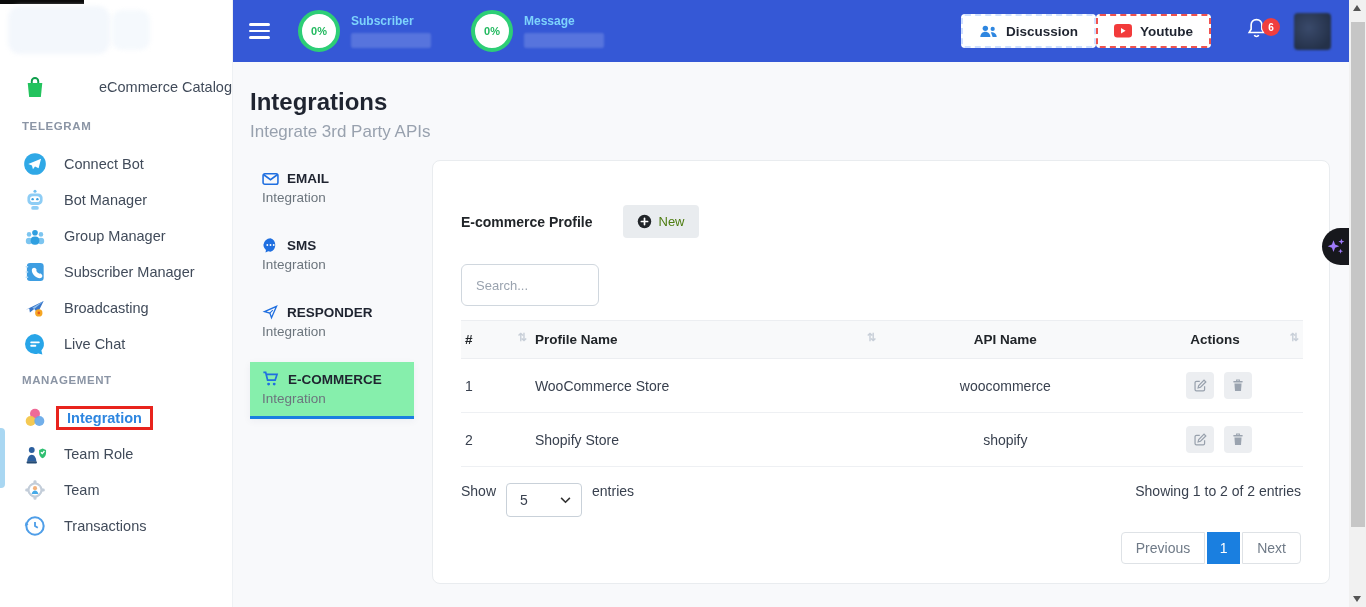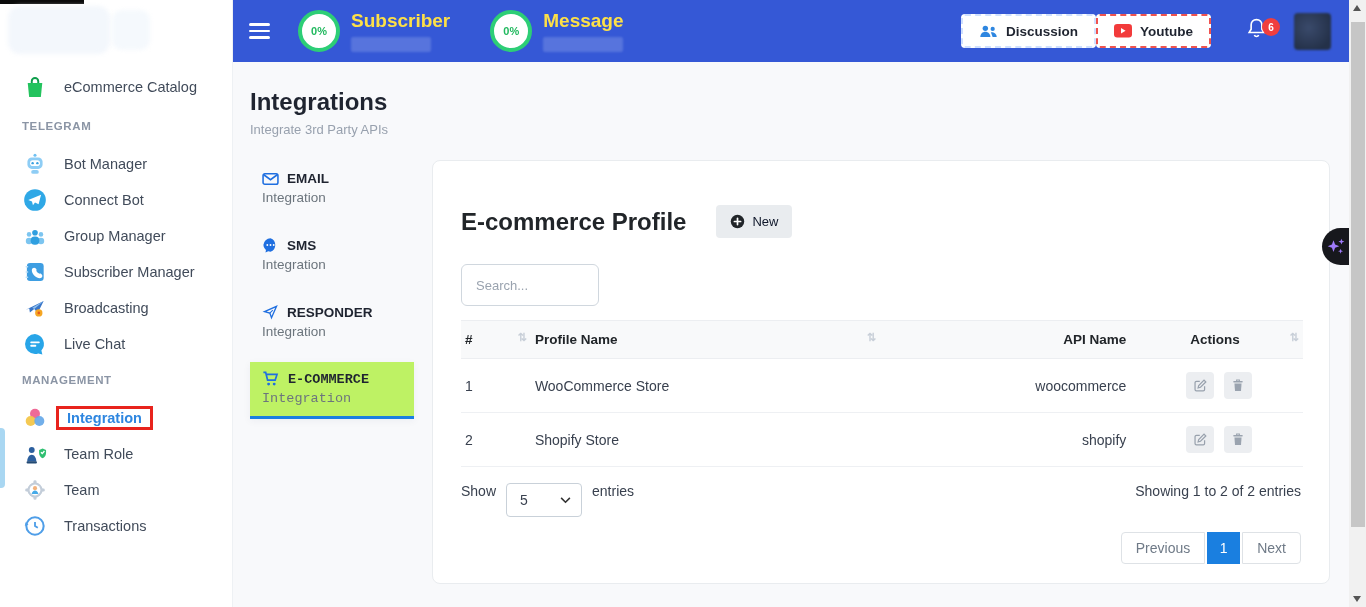--- a/index.html
+++ b/index.html
@@ -10,40 +10,40 @@
   .sidebar { position:absolute; left:0; top:0; width:233px; height:607px;
     background:#fff; border-right:1px solid #eef1f4; z-index:3; }
   .black-bar { position:absolute; left:0; top:0; width:84px; height:4px; background:#0b0b0b; }
   .logo-blob { position:absolute; left:8px; top:6px; width:102px; height:48px;
     background:#f3f7fc; border-radius:12px; filter:blur(2px); }
   .logo-blob2 { position:absolute; left:112px; top:10px; width:38px; height:40px;
     background:#f5f9fd; border-radius:10px; filter:blur(2px); }
   .side-item { display:flex; align-items:center; gap:16px; height:36px;
     padding-left:22px; font-size:14.5px; color:#414b5a; cursor:pointer; }
   .side-item .sicon { width:26px; height:26px; flex:0 0 26px; }
-  .side-item.catalog { height:34px; margin-top:8px; }
+  .side-item.catalog { height:34px; margin-top:8px;justify-content:space-between; }
   .side-label { margin:16px 0 14px 22px; font-size:11.5px; font-weight:bold;
     color:#8b95a5; letter-spacing:.6px; }
   .side-label.mgmt { margin-top:12px; }
   .active-ind { position:absolute; left:0; top:428px; width:5px; height:60px;
     background:#a9d7f2; border-radius:0 4px 4px 0; }
   .red-box { border:3px solid #e8231d; padding:1px 8px; margin-left:-8px; }
   .red-box span { color:#2e86e0; font-weight:bold; font-size:14.5px; }
 
   
   .topbar { position:absolute; left:233px; top:0; width:1116px; height:62px;
     background:#3558d6; display:flex; align-items:center; z-index:2; }
   .hamburger { margin-left:16px; cursor:pointer; }
   .hamburger div { width:21px; height:2.6px; background:#fff; border-radius:2px; margin:4px 0; }
   .stat { display:flex; align-items:center; margin-left:28px; gap:11px; }
   .stat2 { margin-left:40px; }
   .stat-circle { width:42px; height:42px; border-radius:50%; background:#fff;
     border:4px solid #2dce76; display:flex; align-items:center; justify-content:center;
     color:#22b95f; font-weight:bold; font-size:11px; }
-  .stat-label { color:#fde047; font-weight:bold; font-size:19px; }
+  .stat-label { color:#7dd3fc; font-weight:bold; font-size:12px; }
   .stat-blur { margin-top:5px; width:80px; height:15px; border-radius:2px;
     background:rgba(255,255,255,.17); filter:blur(1px); }
   .hdr-right { margin-left:auto; display:flex; align-items:center; }
   .hdr-btn { height:34px; background:#fff; border-radius:4px; display:flex;
     align-items:center; gap:8px; padding:0 16px; font-size:13.5px; font-weight:600;
     color:#1f2430; cursor:pointer; }
   .yt-btn { border:2px dashed #ef5350; margin-right:14px; }
   .disc-btn { border:2px dashed #cfe0ff; }
   .bell-wrap { position:relative; margin-left:20px; cursor:pointer; }
   .bell-badge { position:absolute; right:-12px; top:2px; width:18px; height:18px;
@@ -51,51 +51,51 @@
     display:flex; align-items:center; justify-content:center; }
   .avatar { width:37px; height:37px; border-radius:4px; margin:0 18px 0 26px;
     background:radial-gradient(circle at 40% 40%, #3a4a6b, #243149 75%);
     filter:blur(1px); cursor:pointer; }
 
   
   .main { position:absolute; left:233px; top:62px; width:1116px; height:545px;
     background:#f8f9fb; }
   .page-title { position:absolute; left:17px; top:26px; font-size:24px;
     font-weight:bold; color:#1f2430; }
-  .page-sub { position:absolute; left:17px; top:60px; font-size:13px; color:#98a1ae; }
+  .page-sub { position:absolute; left:17px; top:60px; font-size:17px; color:#98a1ae; }
 
   .subnav { position:absolute; left:17px; top:100px; width:164px; }
   .sn-item { padding:9px 12px 10px; margin-bottom:13px; cursor:pointer; }
-  .sn-item.active { background:#bef264; border-bottom:3px solid #1a7fe0;
-    box-shadow:0 2px 8px rgba(20,40,80,.05);font-family:Liberation Mono, monospace; }
+  .sn-item.active { background:#86efac; border-bottom:3px solid #1a7fe0;
+    box-shadow:0 2px 8px rgba(20,40,80,.05); }
   .sn-title { display:flex; align-items:center; gap:8px; font-weight:bold;
     font-size:13.5px; color:#1f2430; }
   .sn-sub { margin-top:4px; font-size:13.5px; color:#6c757d; }
 
   .card { position:absolute; left:199px; top:98px; width:898px; height:424px;
     background:#fff; border:1px solid #e9ecef; border-radius:8px; }
   .card-head { display:flex; align-items:center; gap:30px; margin:44px 28px 0; }
-  .panel-title { font-size:24px; font-weight:bold; color:#212529; }
+  .panel-title { font-size:14px; font-weight:bold; color:#212529; }
   .new-btn { height:33px; background:#e9ecef; border:none; border-radius:4px;
     display:flex; align-items:center; gap:7px; padding:0 14px; font-size:13px;
-    color:#0f172a; cursor:pointer; font-family:inherit; }
+    color:#4d7c0f; cursor:pointer; font-family:inherit; }
   .search-input { display:block; margin:26px 0 12px 28px; width:138px; height:42px;
     border:1px solid #d0d7de; border-radius:6px; padding:0 14px; font-size:13px;
     color:#495057; font-family:inherit; outline:none; background:#fff; }
   .search-input::placeholder { color:#9aa3af; }
 
   table.data { width:842px; margin:14px 28px 0; border-collapse:collapse; }
   table.data th { background:#f8f9fa; border-top:1px solid #eceef1;
     border-bottom:1px solid #eceef1; padding:11px 4px; font-size:13.5px;
     color:#212529; cursor:pointer; }
   table.data td { padding:13px 4px; font-size:14px; color:#39414f;
     border-bottom:1px solid #eef0f3; }
   .th-flex { display:flex; align-items:flex-start; }
   .sort-glyph { margin-left:auto; color:#c8cfd8; font-size:11px; line-height:1; }
-  .col-api, .td-api { text-align:right; }
+  .col-api, .td-api { text-align:center; }
   .th-actions .th-flex { padding-left:56px; }
   .act-btn { width:28px; height:27px; background:#eceef1; border:none; border-radius:4px;
     margin-right:6px; cursor:pointer; display:inline-flex; align-items:center;
     justify-content:center; vertical-align:middle; }
 
   .table-foot { display:flex; margin:16px 28px 0; }
   .show-label, .entries-label, .summary { font-size:14px; color:#39414f; }
   .select-box { display:flex; align-items:center; width:76px; height:34px;
     border:1px solid #c9d1d9; border-radius:4px; margin:0 10px; padding:0 10px 0 13px;
     font-size:14px; color:#39414f; cursor:pointer; background:#fff; }
@@ -142,35 +142,35 @@
       <path d="M9 10V6.6a3 3 0 016 0V10" fill="none" stroke="#0f9e4c" stroke-width="1.8"></path>
       <path d="M5.3 8.3h13.4L17.4 21.2H6.6L5.3 8.3z" fill="#23c35e"></path>
     </svg>
     <span>eCommerce Catalog</span>
   </div>
 
   <div class="side-label">TELEGRAM</div>
 
   <div class="side-item">
     <svg class="sicon" viewBox="0 0 24 24">
+      <circle cx="12" cy="12" r="10" fill="#2fa8e6"></circle>
+      <path d="M17.6 7.2L5.8 12l3.4 1.3.9 3.6 1.9-2.5 3.3 1.5 2.3-8.7z" fill="#fff"></path>
+    </svg>
+    <span>Connect Bot</span>
+  </div>
+  <div class="side-item">
+    <svg class="sicon" viewBox="0 0 24 24">
       <circle cx="12" cy="4" r="1.4" fill="#6fc0f2"></circle>
       <rect x="5" y="6" width="14" height="10.5" rx="4" fill="#8ecdf5"></rect>
       <rect x="7.4" y="8.6" width="9.2" height="5.2" rx="2.6" fill="#fff"></rect>
       <circle cx="9.8" cy="11.2" r="1.1" fill="#3aa0e0"></circle>
       <circle cx="14.2" cy="11.2" r="1.1" fill="#3aa0e0"></circle>
       <rect x="8.5" y="17.5" width="7" height="3.6" rx="1.8" fill="#8ecdf5"></rect>
     </svg>
     <span>Bot Manager</span>
-  </div>
-  <div class="side-item">
-    <svg class="sicon" viewBox="0 0 24 24">
-      <circle cx="12" cy="12" r="10" fill="#2fa8e6"></circle>
-      <path d="M17.6 7.2L5.8 12l3.4 1.3.9 3.6 1.9-2.5 3.3 1.5 2.3-8.7z" fill="#fff"></path>
-    </svg>
-    <span>Connect Bot</span>
   </div>
   <div class="side-item">
     <svg class="sicon" viewBox="0 0 24 24">
       <circle cx="6.5" cy="10.5" r="2.1" fill="#7cc5f0"></circle>
       <circle cx="17.5" cy="10.5" r="2.1" fill="#7cc5f0"></circle>
       <circle cx="12" cy="9" r="2.6" fill="#2f9fe0"></circle>
       <rect x="3.5" y="13.5" width="6" height="6" rx="3" fill="#7cc5f0"></rect>
       <rect x="14.5" y="13.5" width="6" height="6" rx="3" fill="#7cc5f0"></rect>
       <rect x="8" y="12.5" width="8" height="7.5" rx="3.7" fill="#2f9fe0"></rect>
     </svg>

